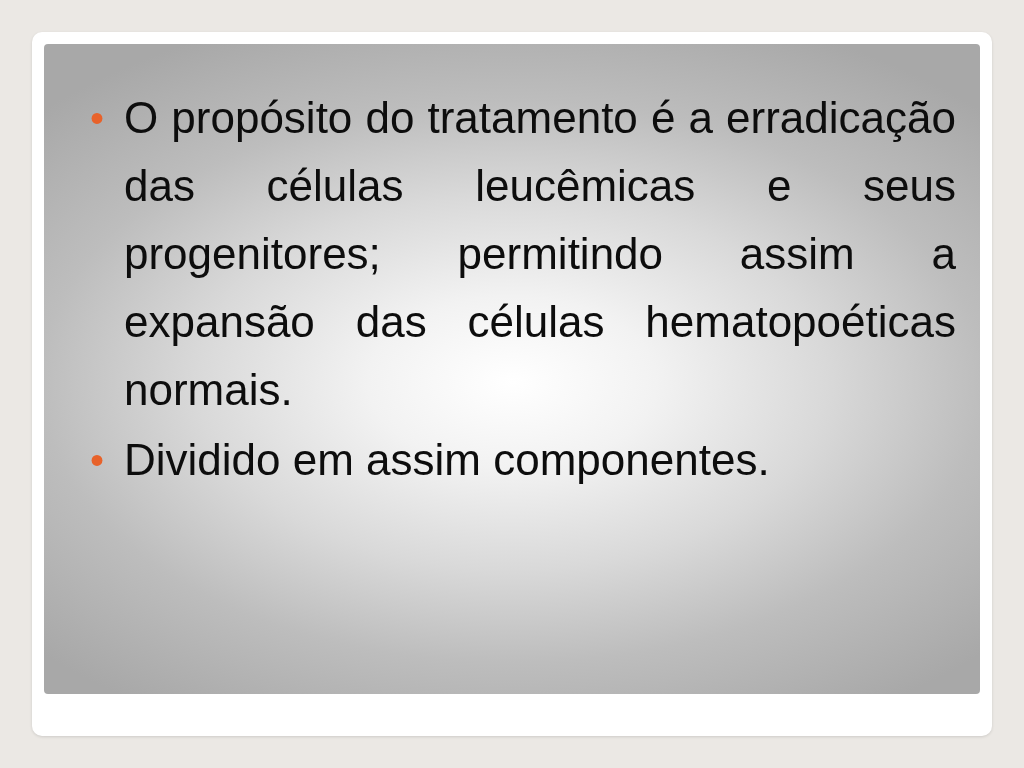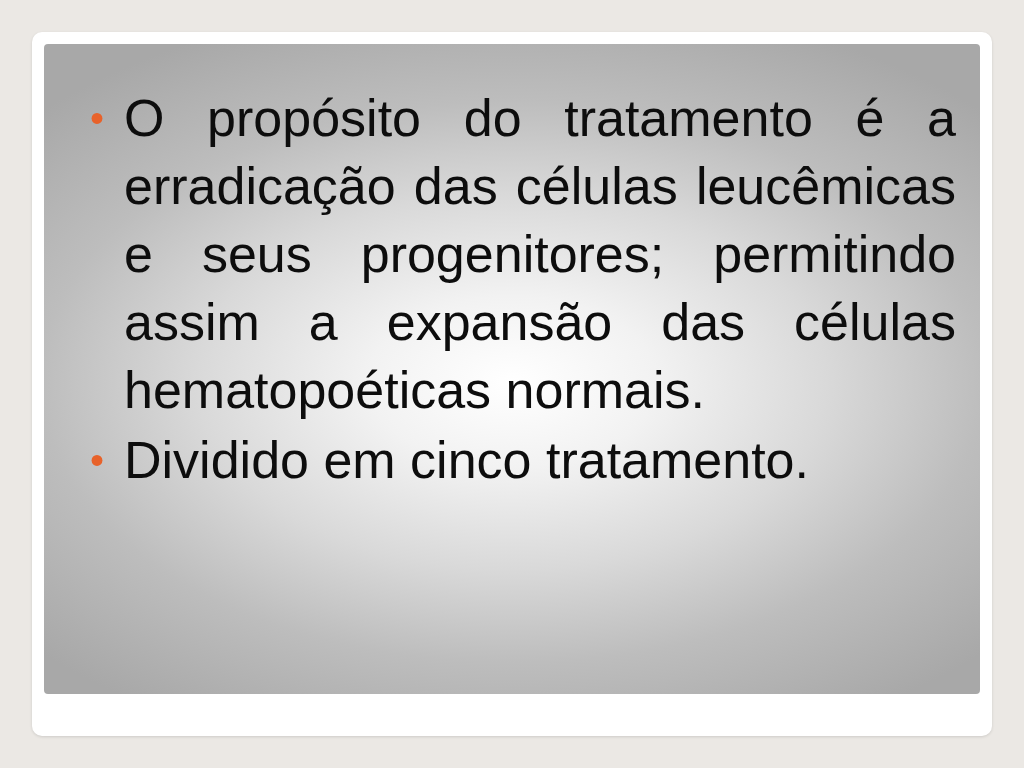--- a/index.html
+++ b/index.html
@@ -52,21 +52,21 @@
     width: 42px;
     color: #e8622a;
     font-size: 40px;
     line-height: 68px;
     text-align: left;
     padding-left: 8px;
     box-sizing: border-box;
   }
   .bullet-text {
     flex: 1 1 auto;
-    font-size: 52px;
+    font-size: 44px;
     line-height: 68px;
     color: #0d0d0d;
     letter-spacing: 0px;
   }
   .justified {
     text-align: justify;
     text-align-last: left;
   }
   .left {
     text-align: left;
@@ -79,18 +79,18 @@
   <div class="slide-body">
     <div class="content">
 
       <div class="bullet-row">
         <span class="bullet-dot">•</span>
         <span class="bullet-text justified">O propósito do tratamento é a erradicação das células leucêmicas e seus progenitores; permitindo assim a expansão das células hematopoéticas normais.</span>
       </div>
 
       <div class="bullet-row">
         <span class="bullet-dot">•</span>
-        <span class="bullet-text left">Dividido em cinco tratamento.</span>
+        <span class="bullet-text left">Dividido em assim componentes.</span>
       </div>
 
     </div>
   </div>
 </div>
 
 </body></html>

